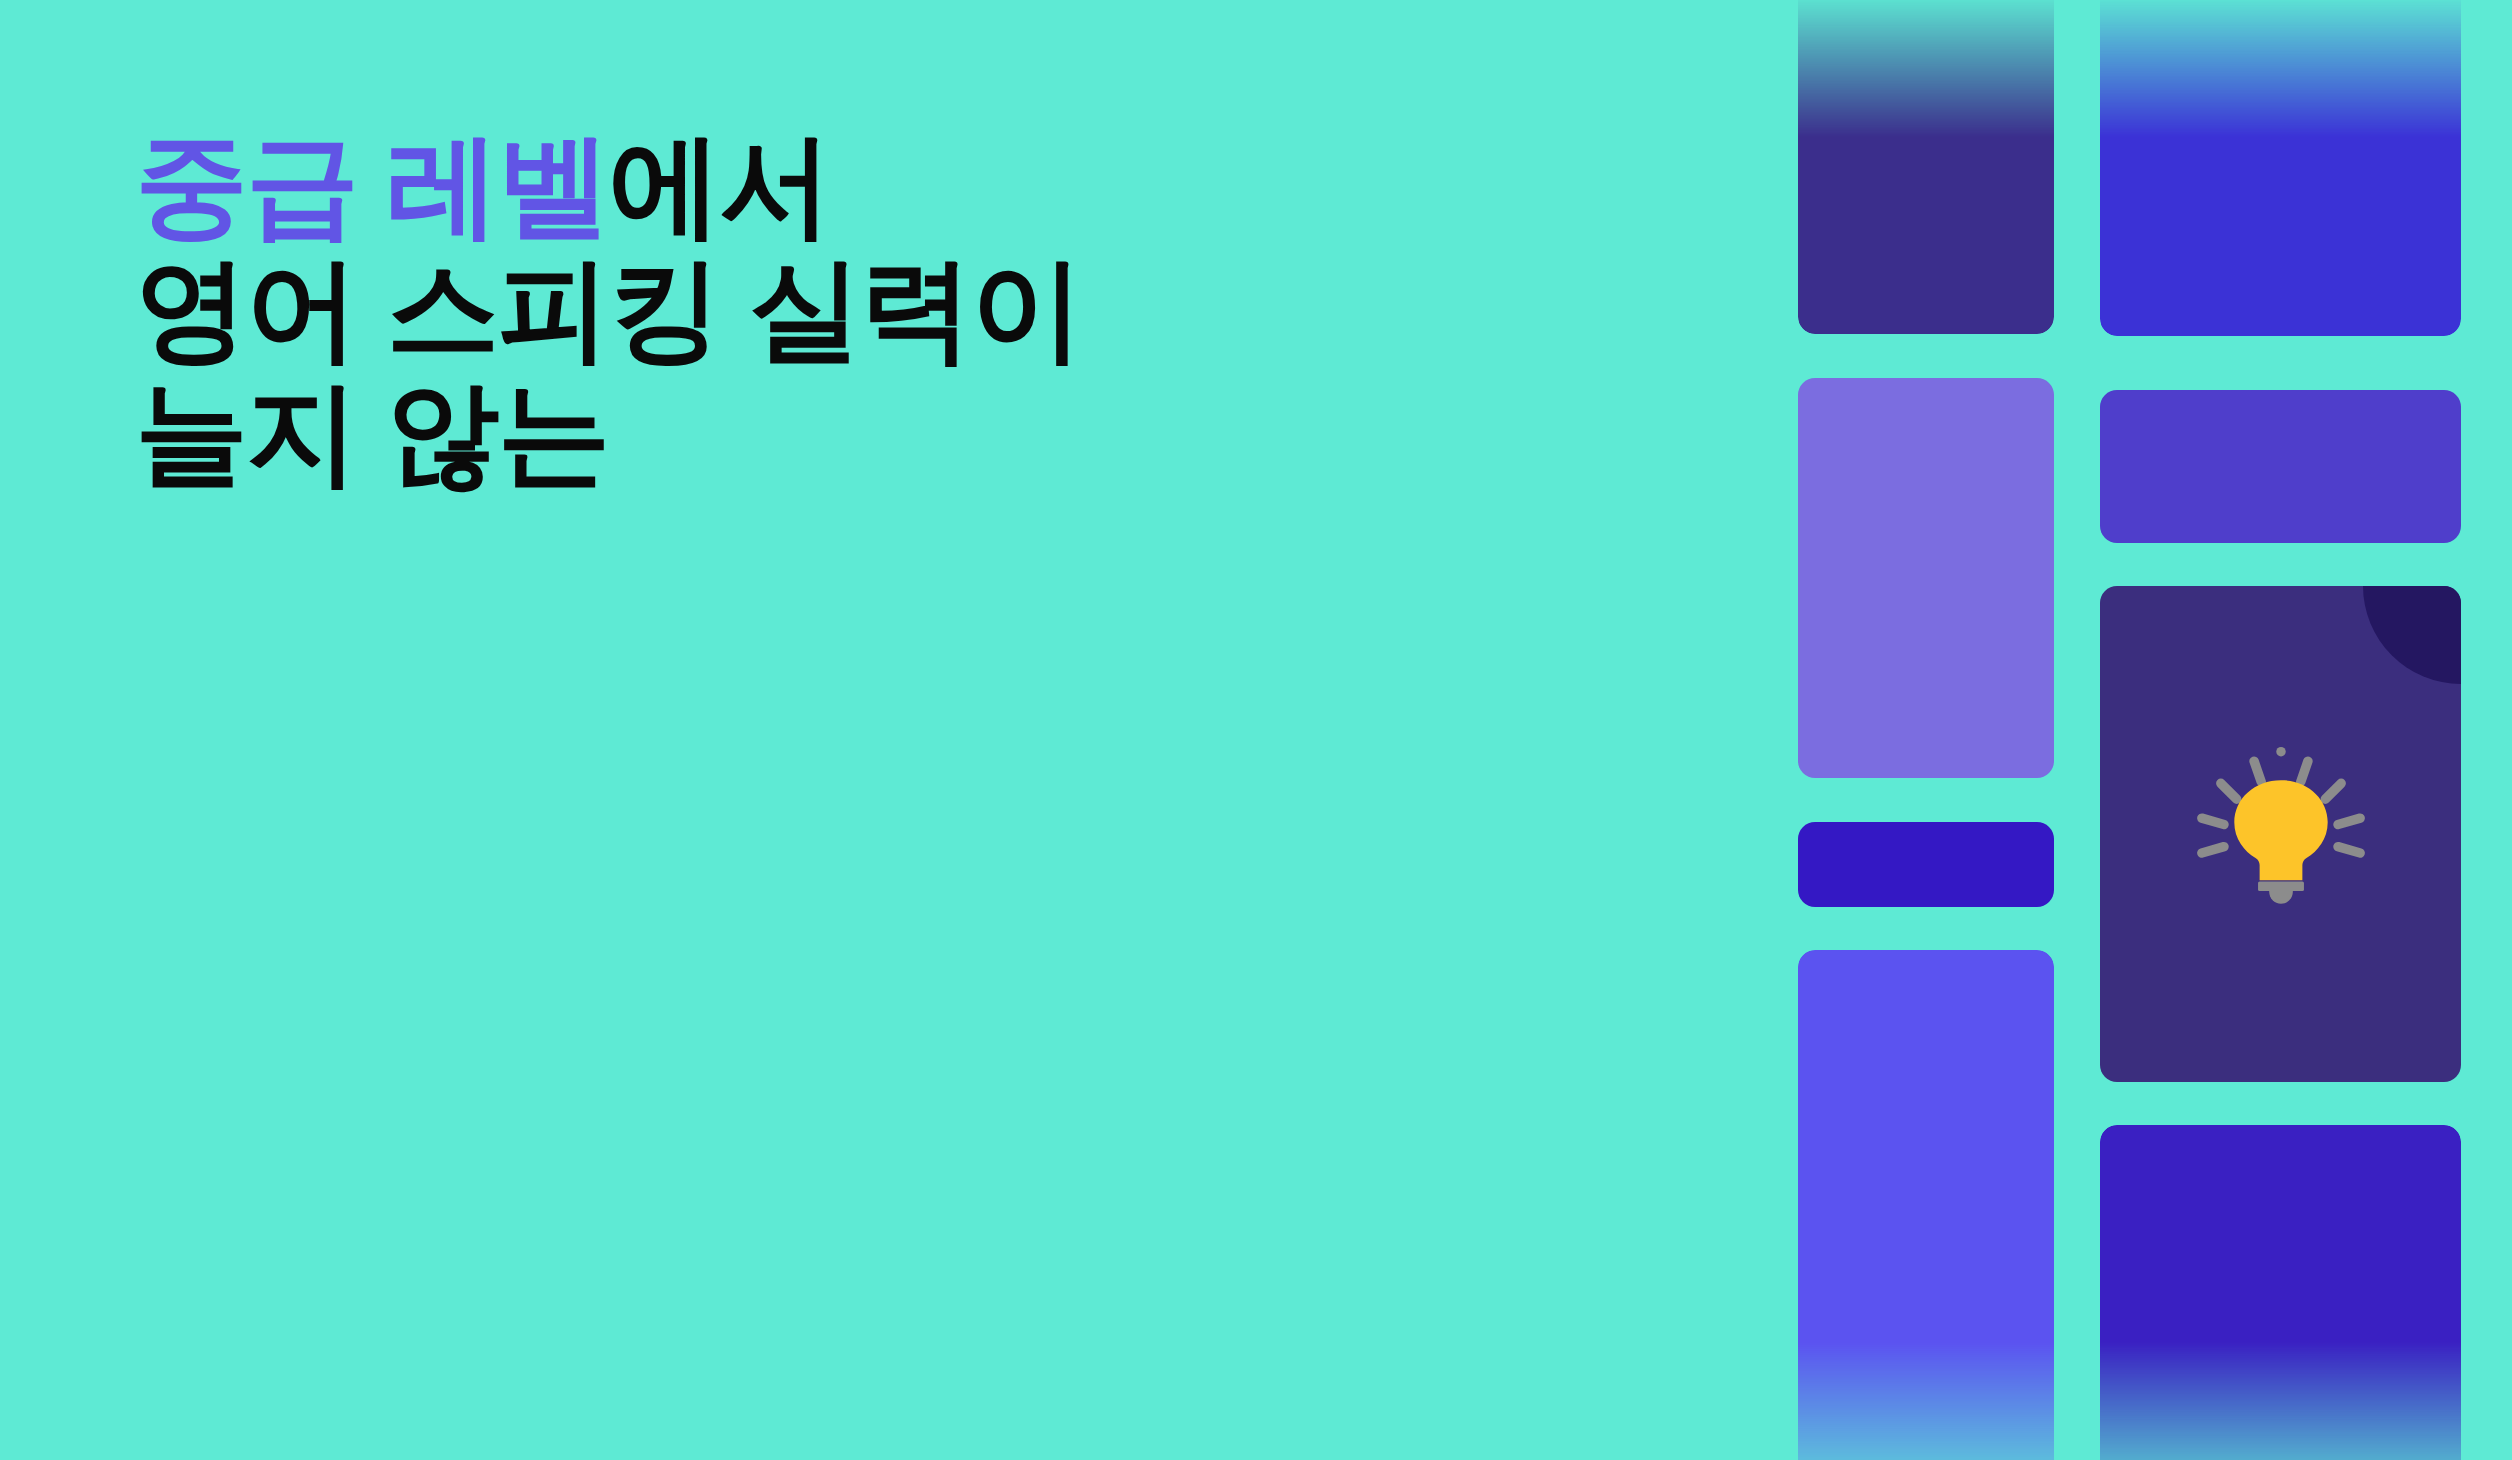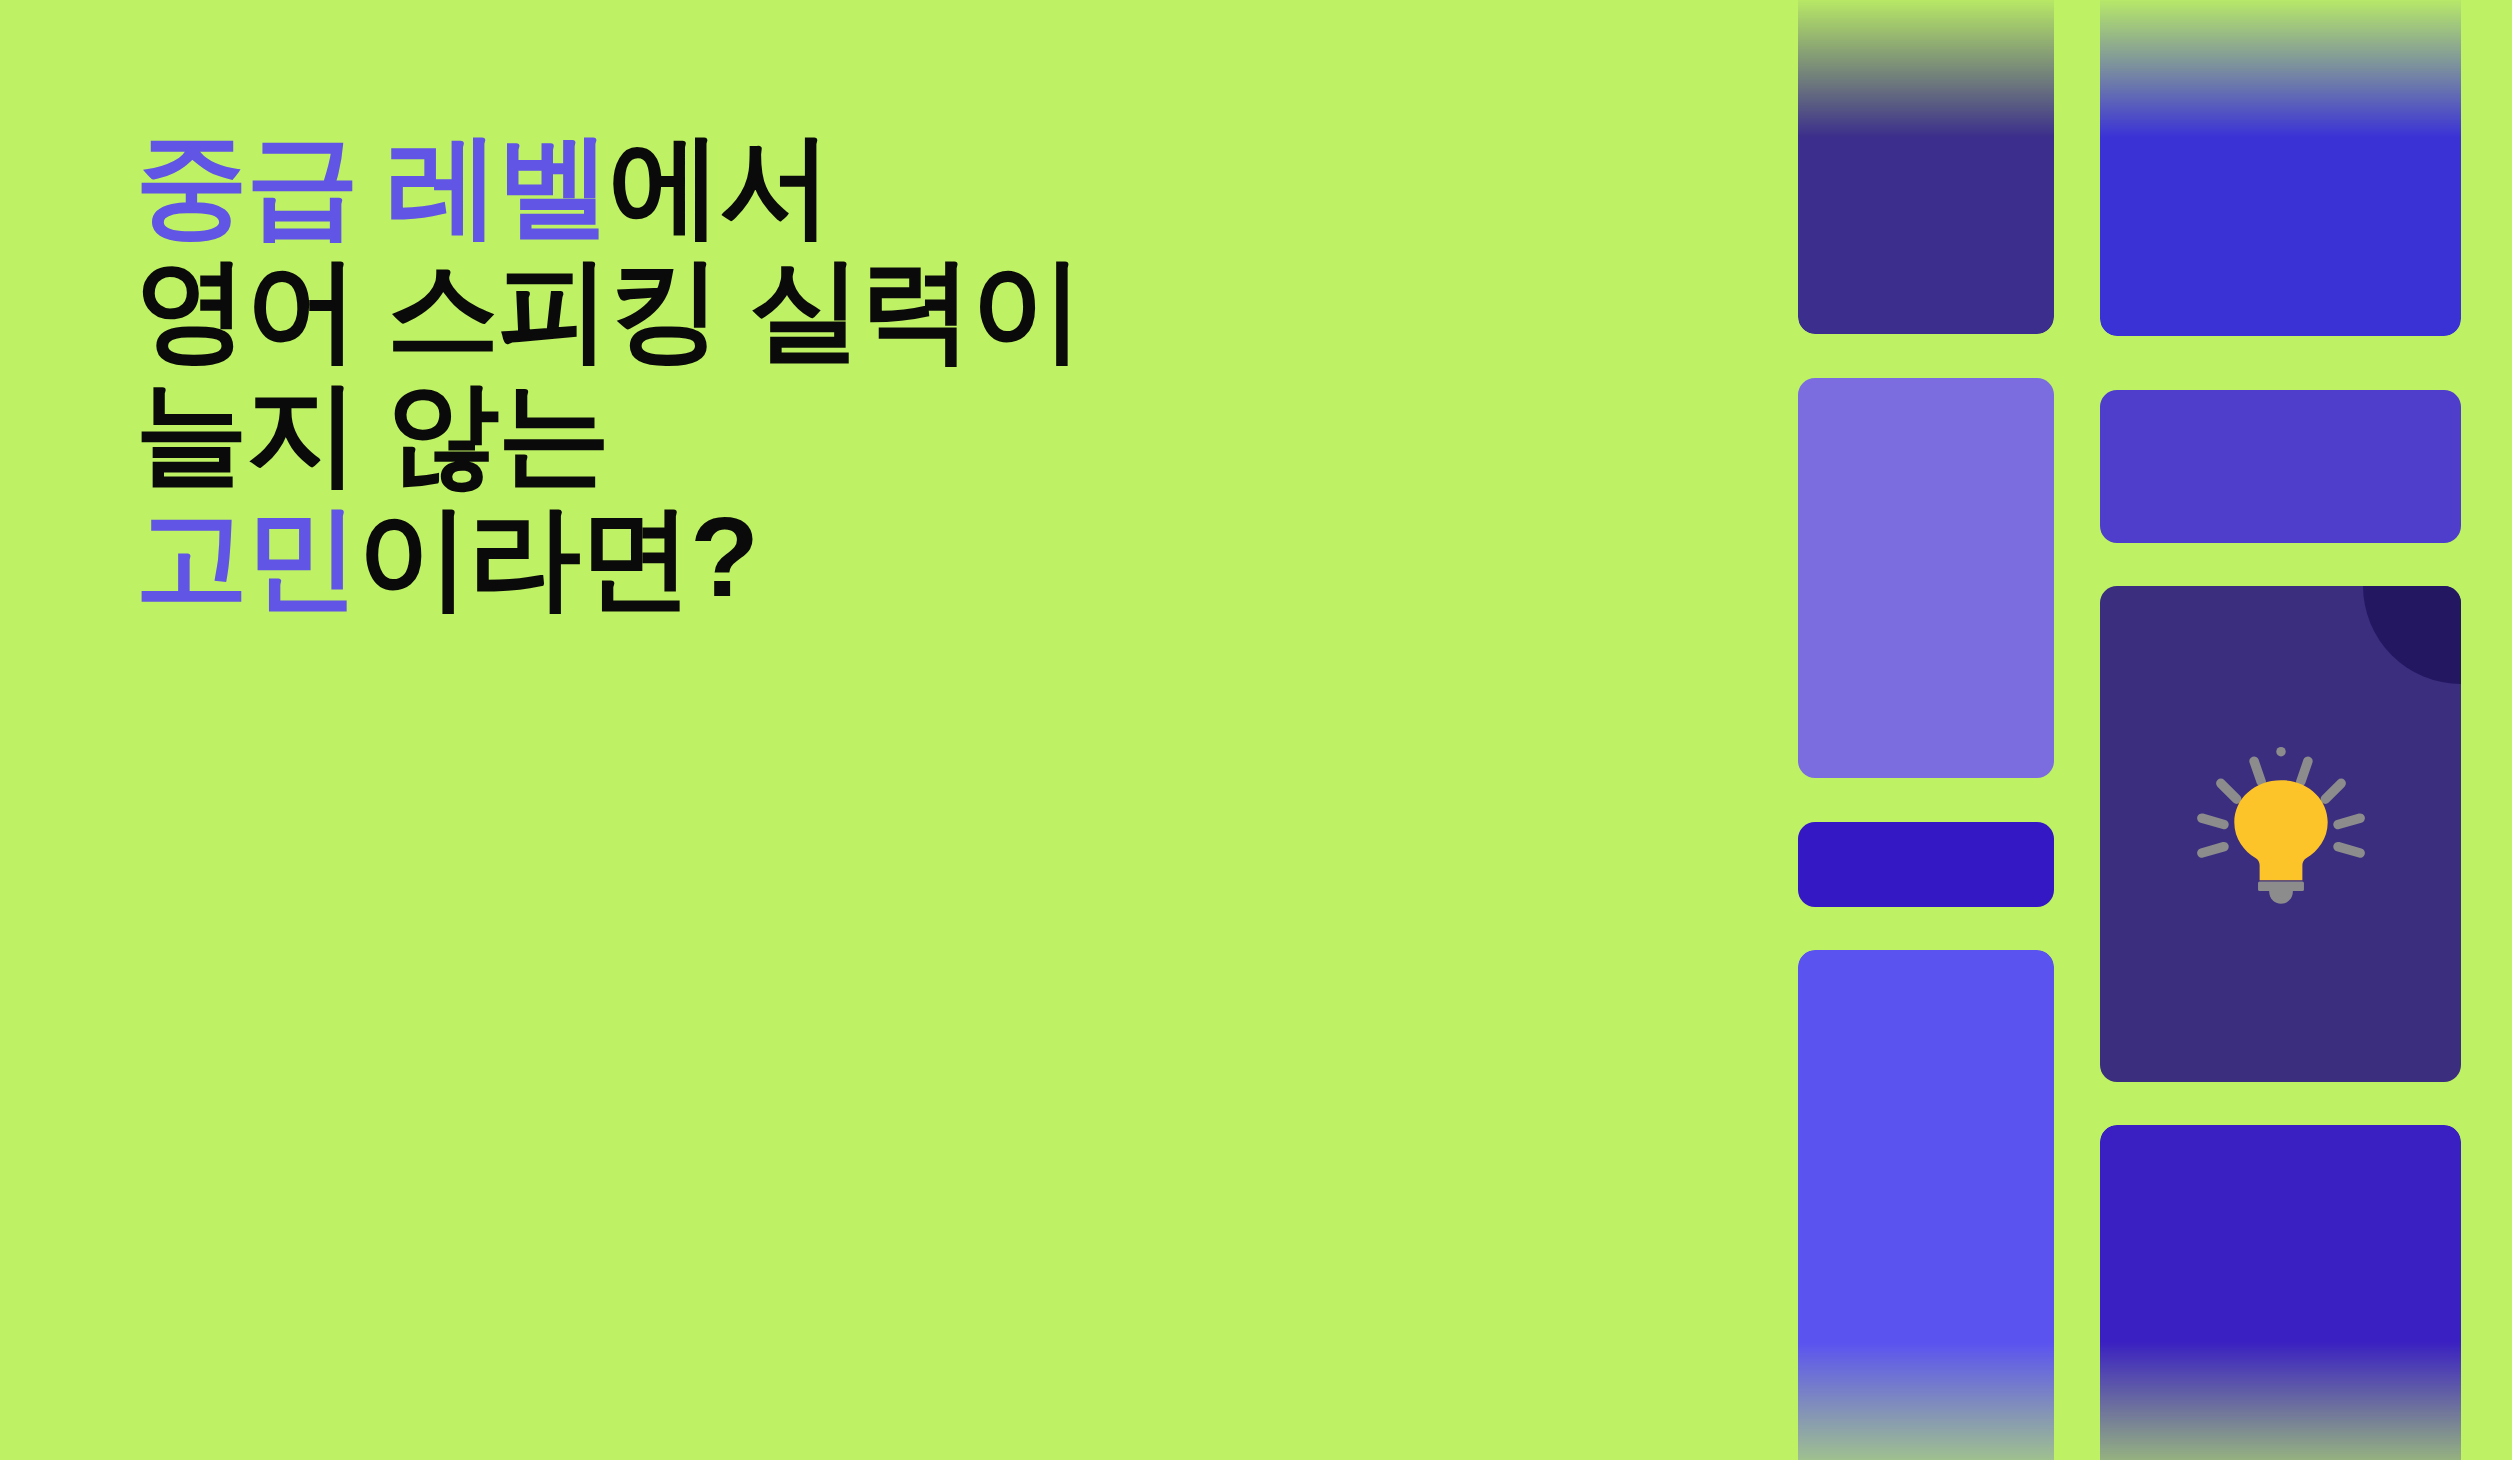--- a/index.html
+++ b/index.html
@@ -101,31 +101,30 @@
     height: 100%;
     display: flex;
     align-items: center;
     justify-content: center;
   }
   .bulb-wrap svg { width: 190px; height: 190px; display: block; }
 </style>
 </head>
 <body>
 
-<div id="canvas" style="background: #bef264;">
+<div id="canvas" style="background: #5eead4;">
 
   <div id="headline">
 
     <span class="hl-line"><span class="accent">중급 레벨</span><span class="plain">에서</span></span>
 
     <span class="hl-line"><span class="accent"></span><span class="plain">영어 스피킹 실력이</span></span>
 
     <span class="hl-line"><span class="accent"></span><span class="plain">늘지 않는</span></span>
 
-    <span class="hl-line"><span class="accent">고민</span><span class="plain">이라면?</span></span>
 
   </div>
 
   <div id="mosaic">
 
     <div class="tile col-l t-l1 fade-top" style="background: rgb(59, 46, 140);"></div>
     <div class="tile col-l t-l2" style="background: rgb(123, 109, 224);"></div>
     <div class="tile col-l t-l3" style="background: rgb(52, 24, 196);"></div>
     <div class="tile col-l t-l4 fade-bottom" style="background: rgb(91, 83, 240);"></div>
 

